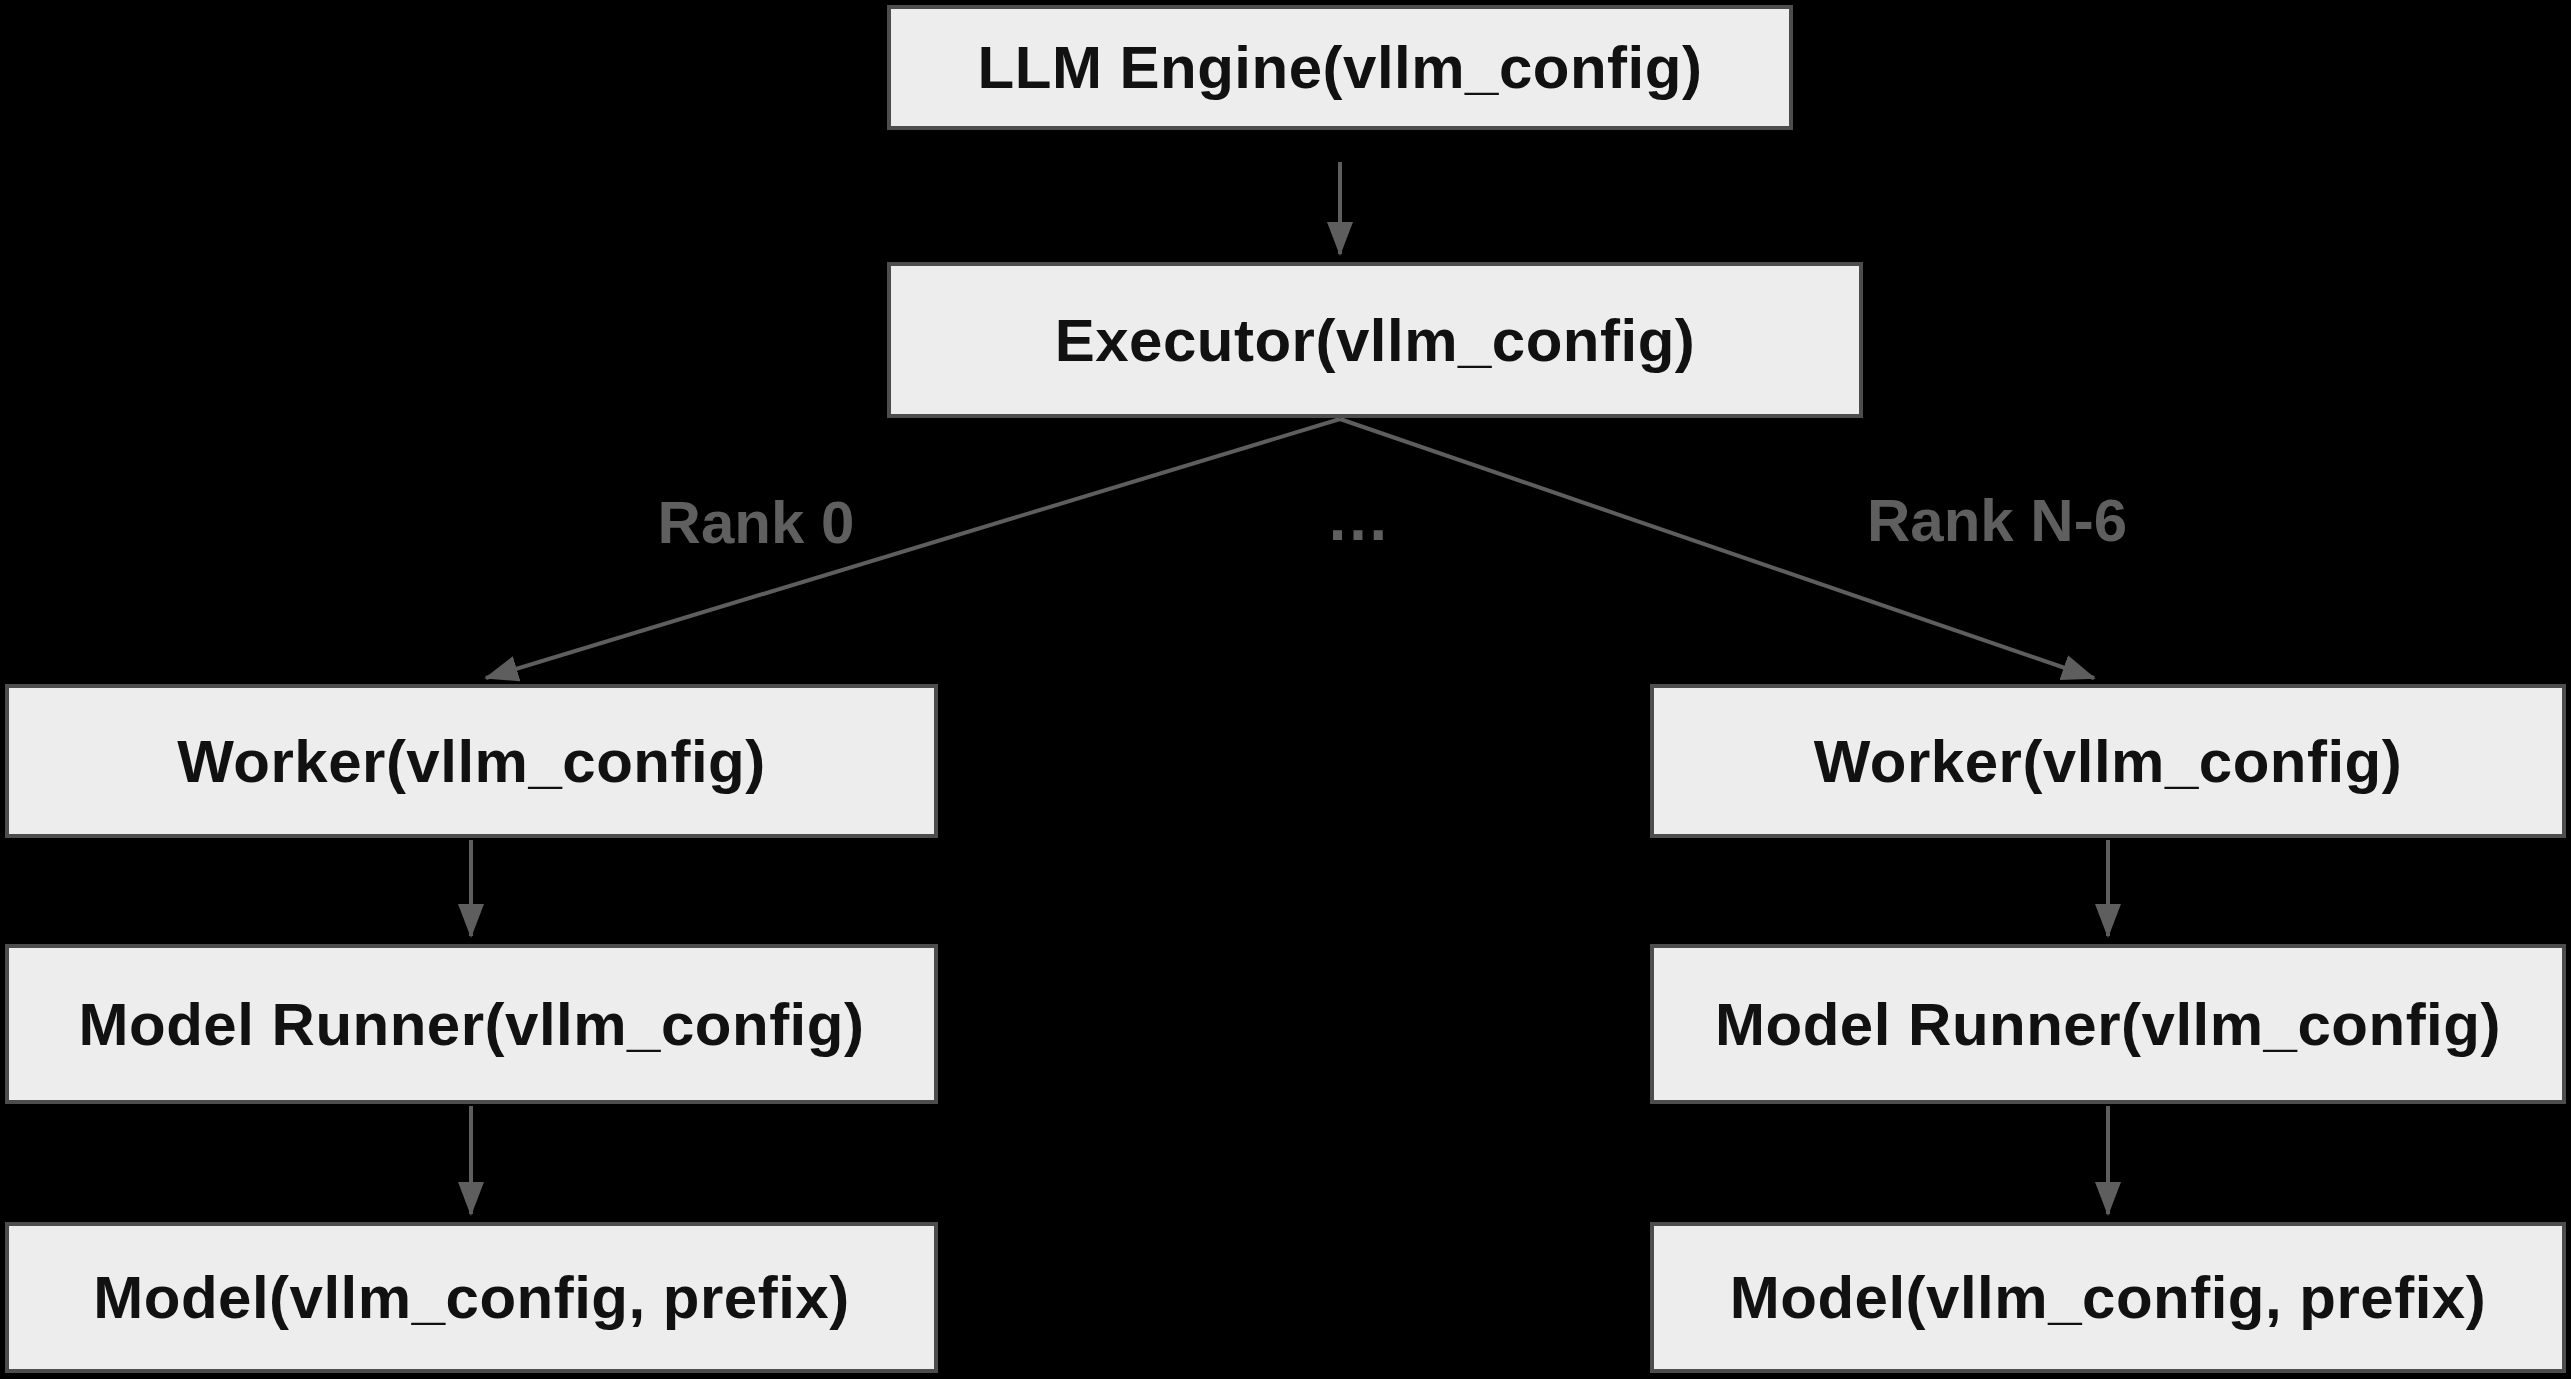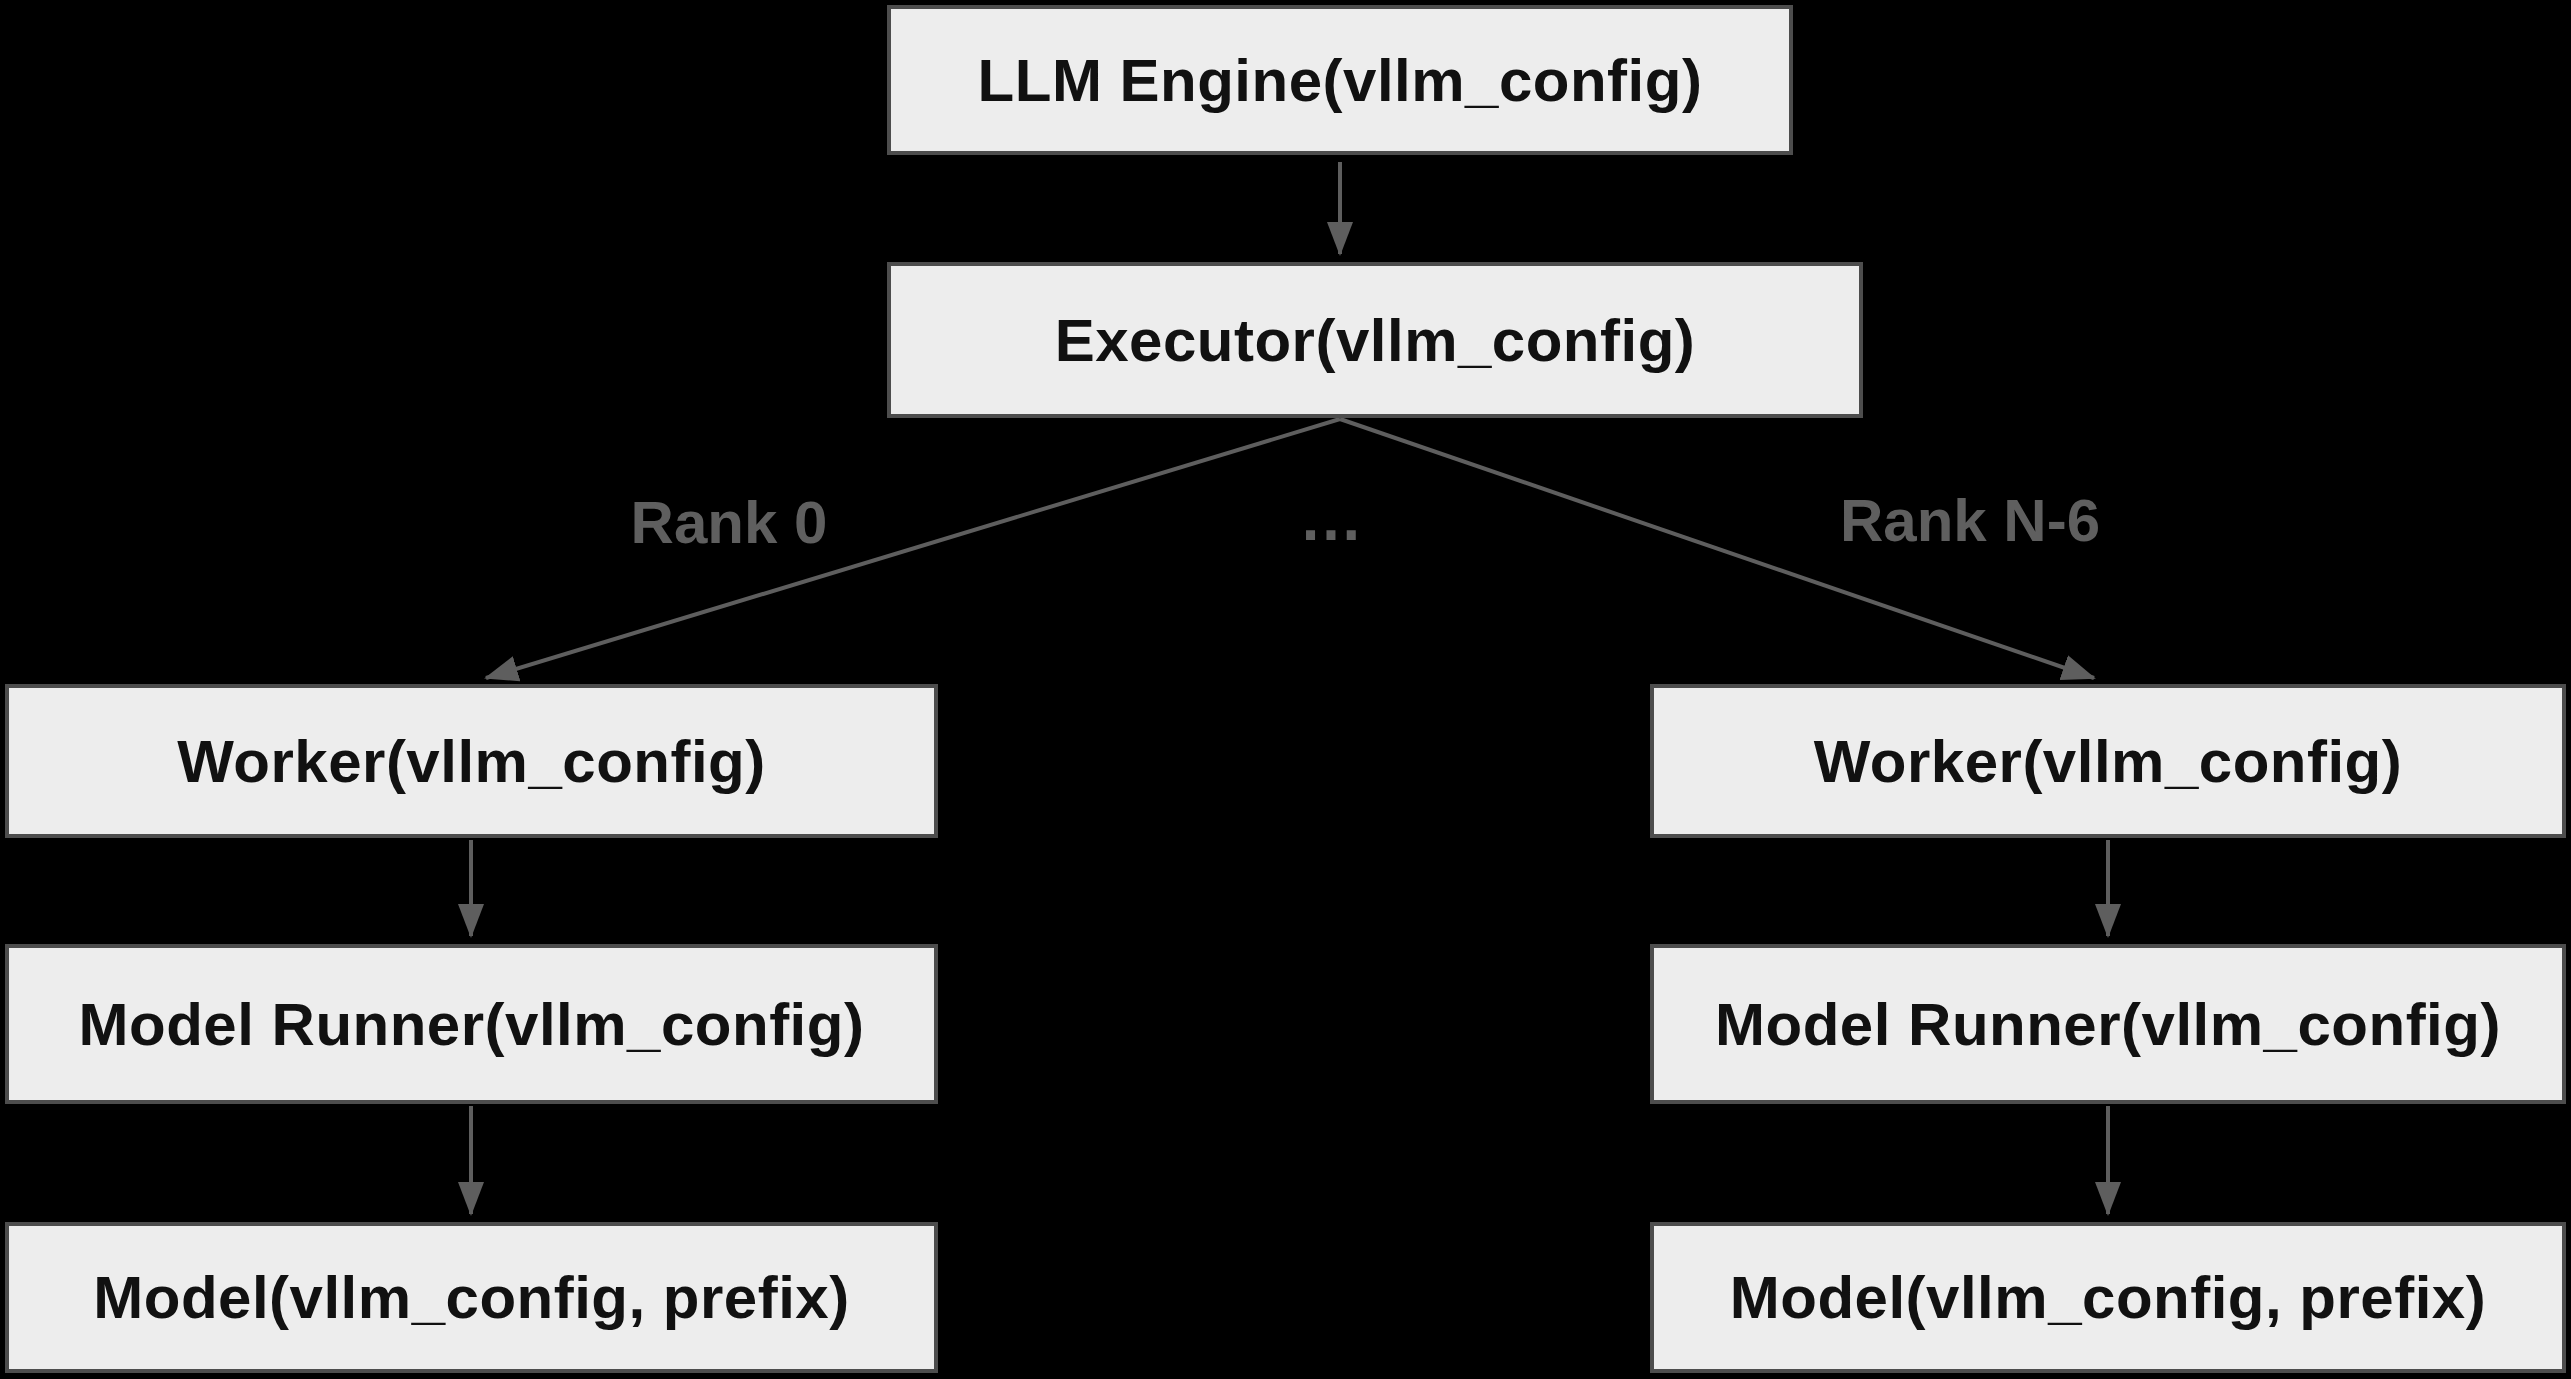--- a/index.html
+++ b/index.html
@@ -44,25 +44,26 @@
     letter-spacing: 0.5px;
     white-space: nowrap;
   }
   .edge-label {
     position: absolute;
     transform: translate(-50%, -50%);
     color: var(--edge-label);
     font-size: 60px;
     font-weight: 600;
     white-space: nowrap;
+    margin-left: 27px;
   }
   .edge-label.ellipsis { font-size: 64px; font-weight: 700; }
 
   
-  .n-llm-engine        { left: 887px;  top: 5px;    width: 906px; height: 150px; }
+  .n-llm-engine        { left: 887px;  top: 5px;    width: 906px; height: 125px; }
   .n-executor          { left: 887px;  top: 262px;  width: 976px; height: 156px; }
   .n-worker-rank0      { left: 5px;    top: 684px;  width: 933px; height: 154px; }
   .n-model-runner-rank0{ left: 5px;    top: 944px;  width: 933px; height: 160px; }
   .n-model-rank0       { left: 5px;    top: 1222px; width: 933px; height: 151px; }
   .n-worker-rankn      { left: 1650px; top: 684px;  width: 916px; height: 154px; }
   .n-model-runner-rankn{ left: 1650px; top: 944px;  width: 916px; height: 160px; }
   .n-model-rankn       { left: 1650px; top: 1222px; width: 916px; height: 151px; }
 
   .l-rank0   { left: 729px;  top: 522px; }
   .l-ellipsis{ left: 1331px; top: 518px; }

